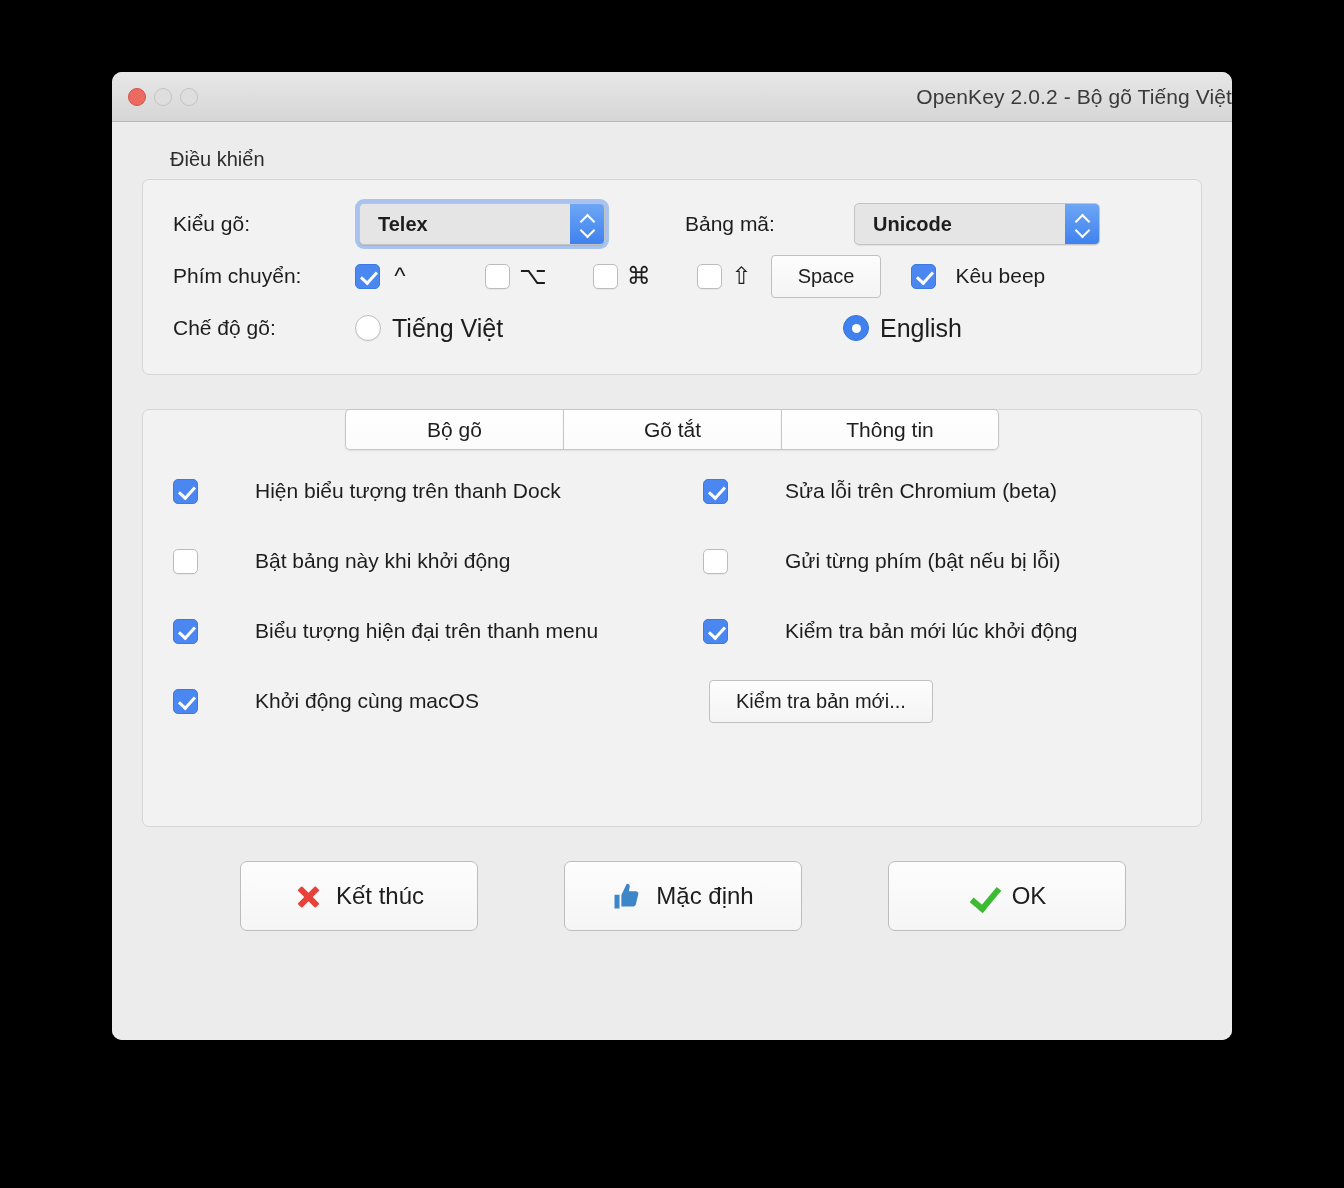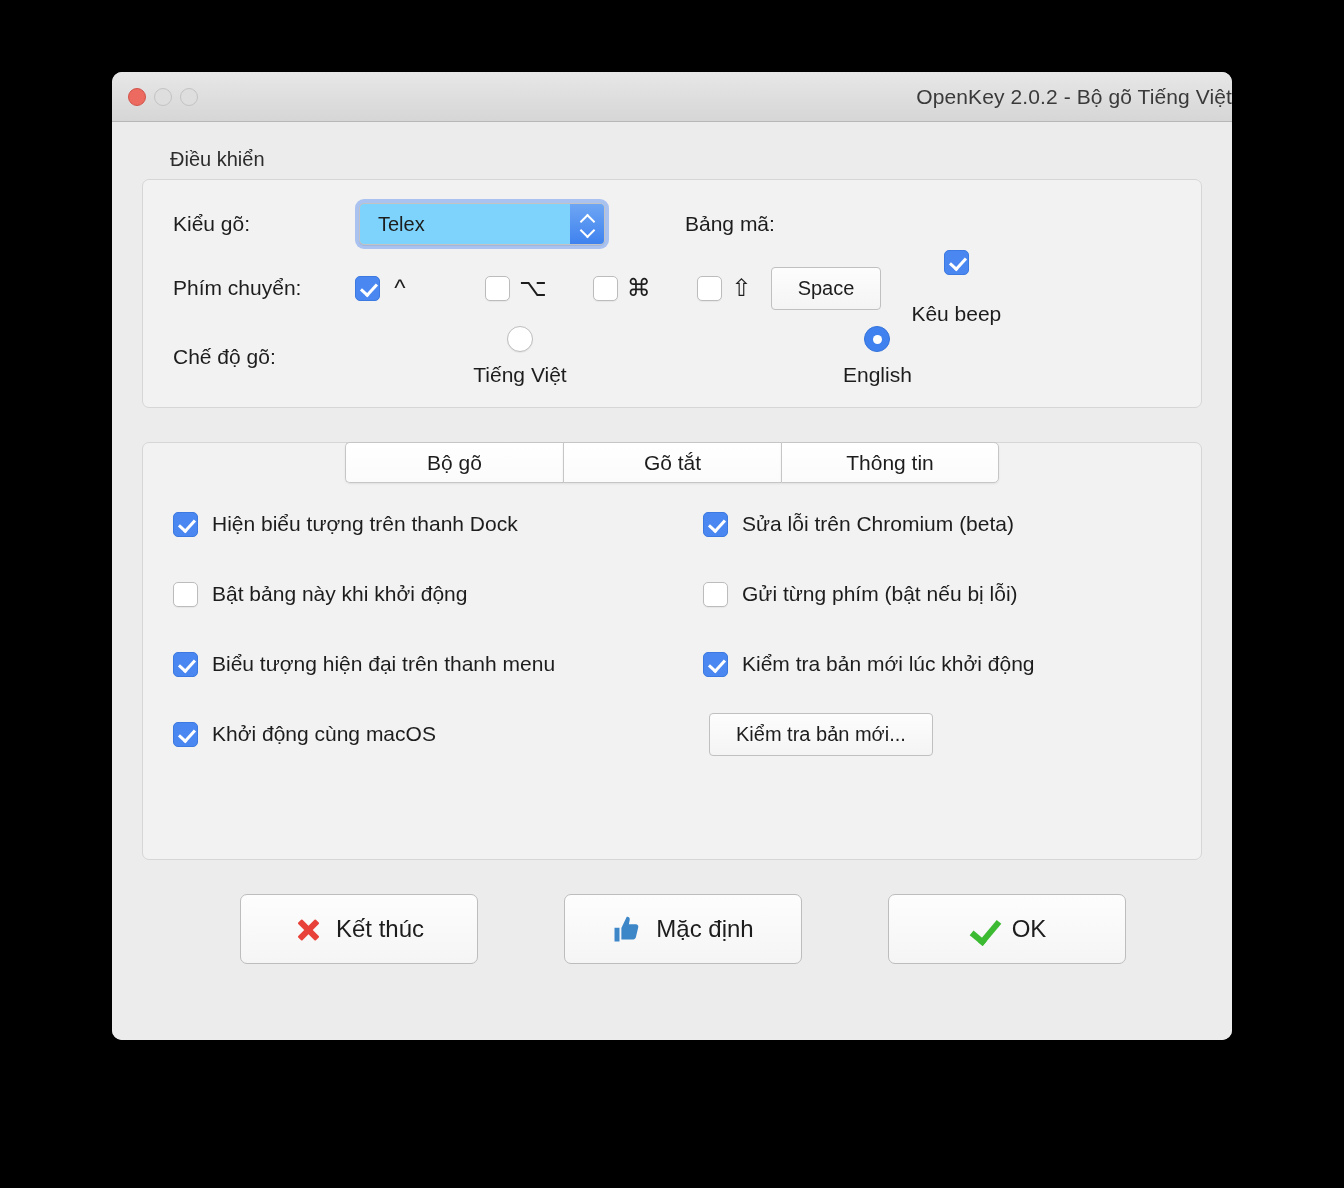--- a/index.html
+++ b/index.html
@@ -100,25 +100,26 @@
     border-radius: 9px;
   }
   .select-wrap.focused {
     background: #a9c2ef;
   }
   .select {
     display: flex;
     align-items: stretch;
     width: 246px;
     height: 42px;
-    background: #7dd3fc;
+    background: #e5e5e5;
     border: 1px solid #c3c3c3;
     border-radius: 5px;
     overflow: hidden;
     box-shadow: 0 1px 1px rgba(0,0,0,0.07);
+    font-weight: bold;
   }
   .select-value {
     flex: 1;
     display: flex; align-items: center;
     padding-left: 18px;
     font-size: 20px;
     color: #1d1d1d;
   }
   .select-arrows {
     width: 34px;
@@ -182,24 +183,23 @@
     border: 1px solid #c0c0c0;
     border-radius: 4px;
     font-size: 20px;
     color: #1d1d1d;
     padding: 9px 26px;
     cursor: pointer;
     font-family: inherit;
   }
 
   .beep {
-    display: flex; align-items: center; gap: 27px;
+    display: flex; align-items: center; gap: 19px;
     font-size: 21px; color: #1d1d1d;
     margin-left: 30px;
-    flex-direction: column;
   }
 
   
   .radio {
     width: 26px; height: 26px;
     border-radius: 50%;
     flex: 0 0 auto;
     position: relative;
   }
   .radio.off {
@@ -214,21 +214,21 @@
   .radio.on::after {
     content: "";
     position: absolute;
     left: 7.5px; top: 7.5px;
     width: 9px; height: 9px;
     border-radius: 50%;
     background: #fff;
   }
   .radio-item {
     display: flex; align-items: center; gap: 11px;
-    font-size: 21px; color: #1d1d1d; flex-direction: column;
+    font-size: 25px; color: #1d1d1d;
   }
 
   
   .tabs-area {
     position: relative;
     margin-top: 34px;
   }
   .tabbar {
     position: absolute;
     left: 50%; transform: translateX(-50%);
@@ -266,21 +266,21 @@
     display: grid;
     grid-template-columns: 530px 1fr;
     row-gap: 0;
   }
   .opt {
     display: flex; align-items: center; gap: 14px;
     height: 70px;
     font-size: 21px;
     color: #1d1d1d;
   }
-  .opt-text { white-space: nowrap; }
+  .opt-text { white-space: nowrap; margin-left: 43px; }
 
   
   .footer {
     display: flex;
     align-items: center;
     margin-top: 34px;
     padding: 0 30px;
     gap: 0;
   }
   .fbtn {
@@ -354,20 +354,31 @@
               <span class="select">
                 <span class="select-value">Telex</span>
                 <span class="select-arrows">
                   <span class="chev up"></span>
                   <span class="chev down"></span>
                 </span>
               </span>
             </span>
           </div>
           <div class="row-label c-label2">Bảng mã:</div>
+          <div>
+            <span class="select-wrap">
+              <span class="select">
+                <span class="select-value">Unicode</span>
+                <span class="select-arrows">
+                  <span class="chev up"></span>
+                  <span class="chev down"></span>
+                </span>
+              </span>
+            </span>
+          </div>
         </div>
 
         <div class="row">
           <div class="row-label c-label">Phím chuyển:</div>
 
           <div class="modkey">
             <span class="cb on"></span>
             <span class="modglyph">^</span>
           </div>
 

